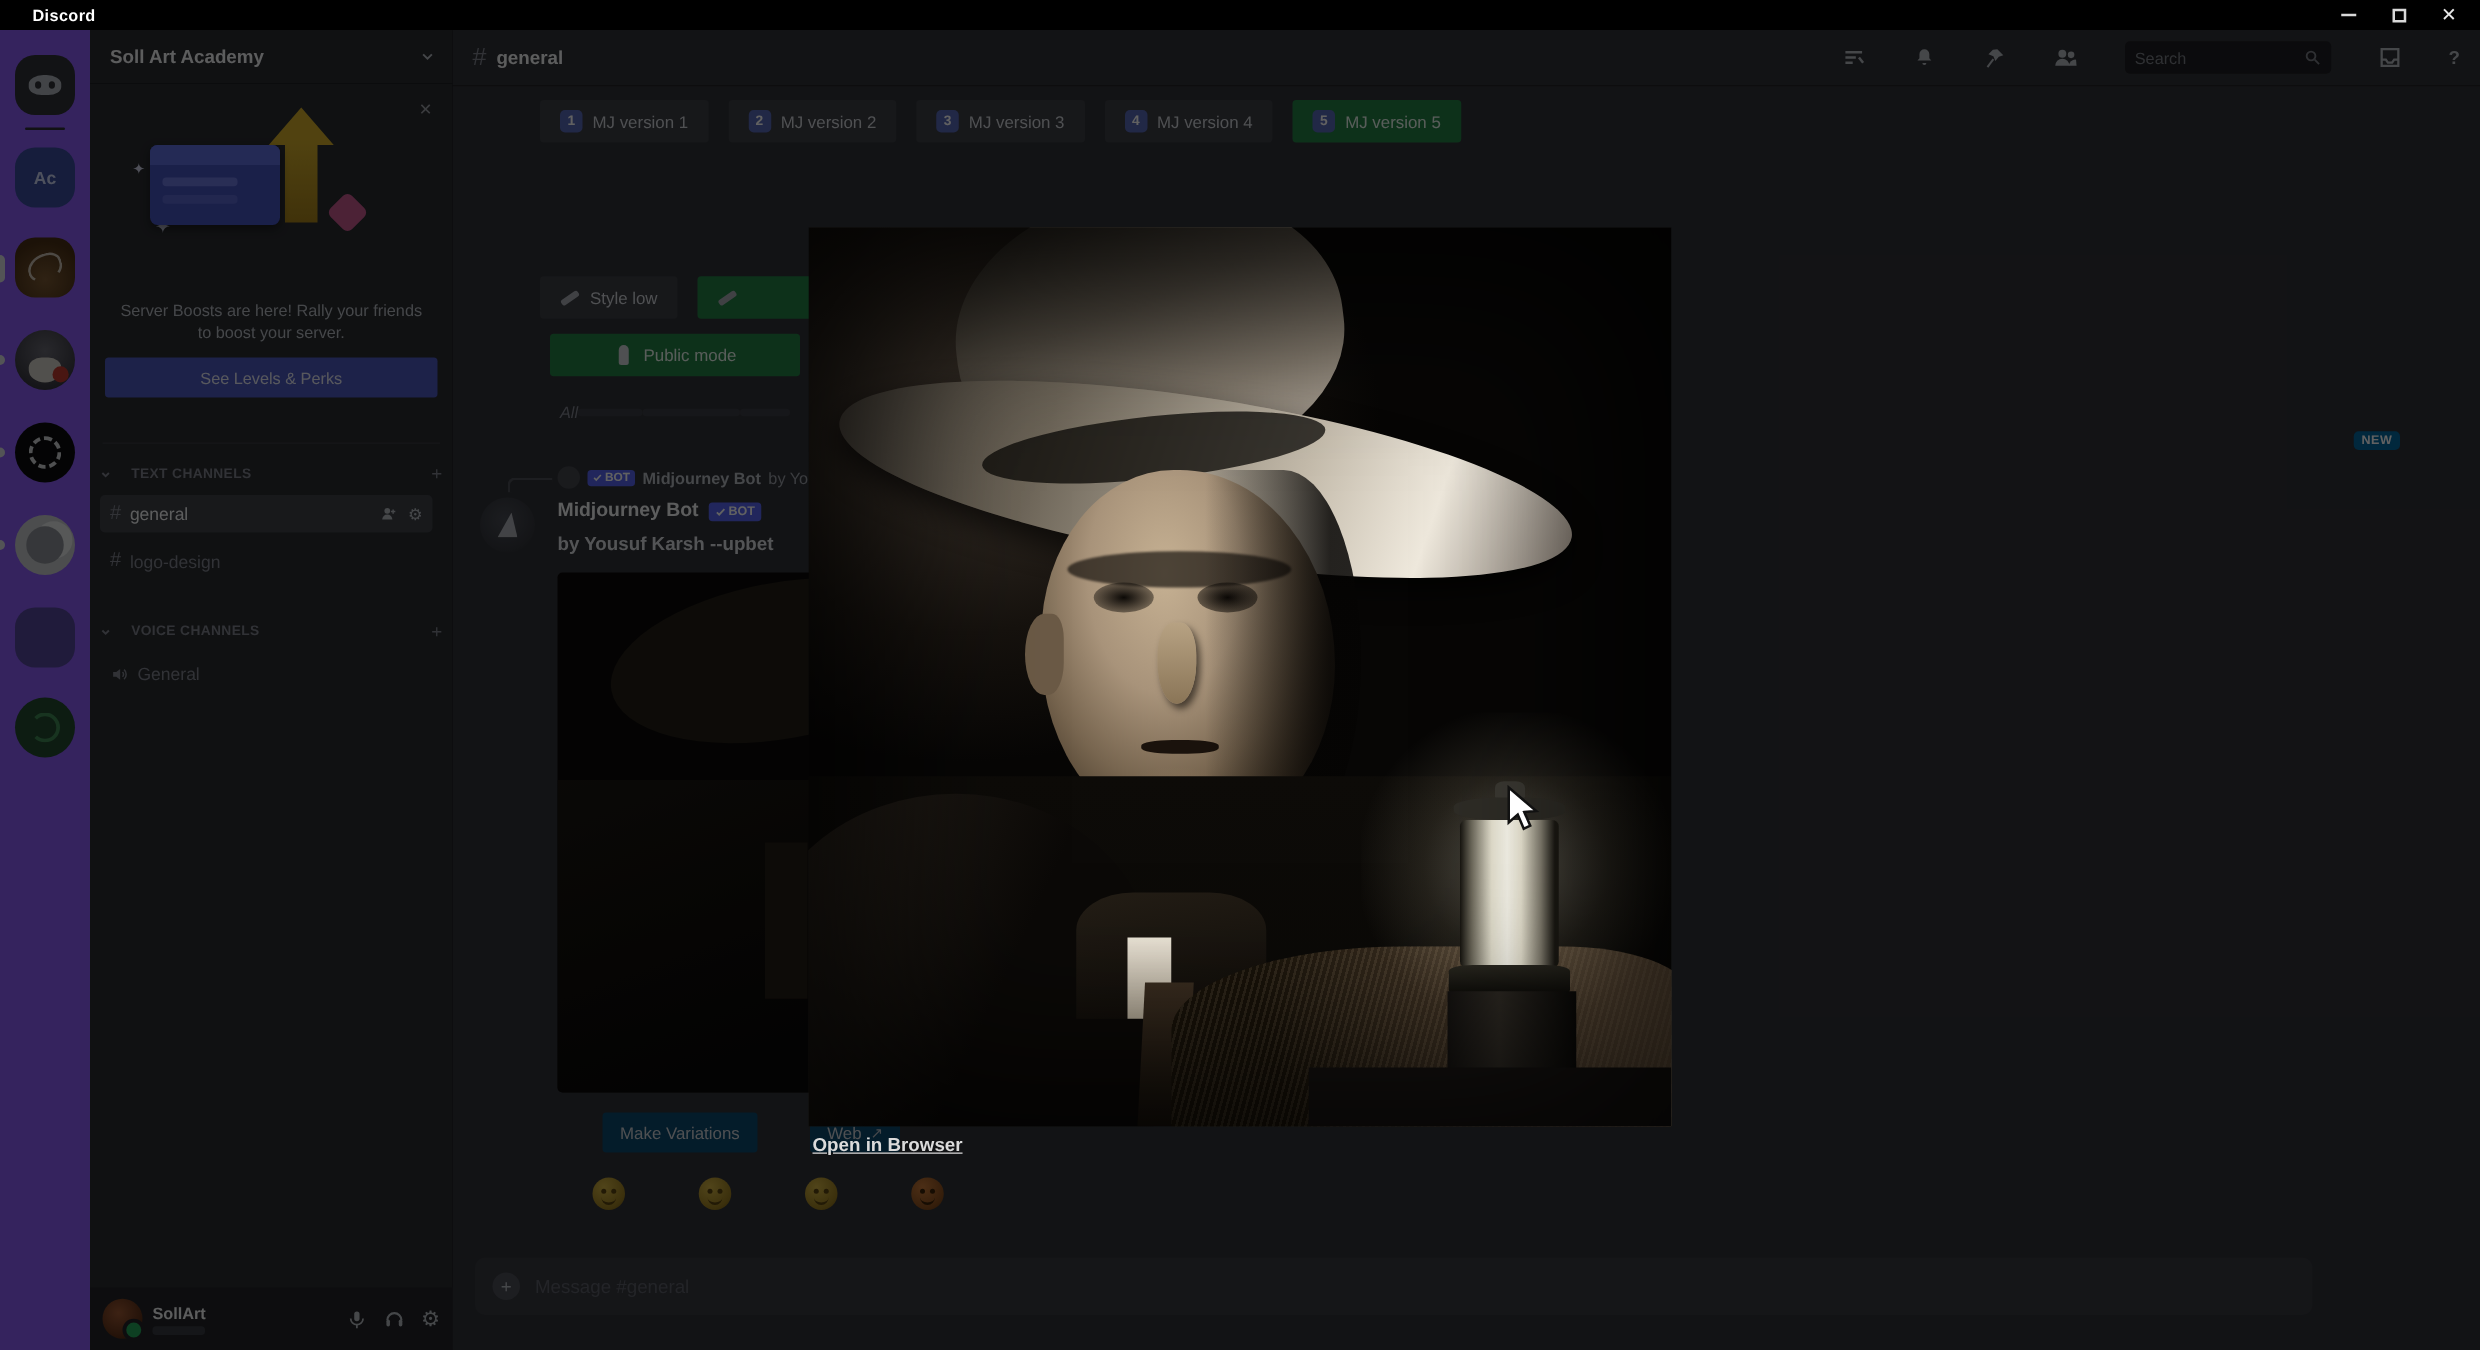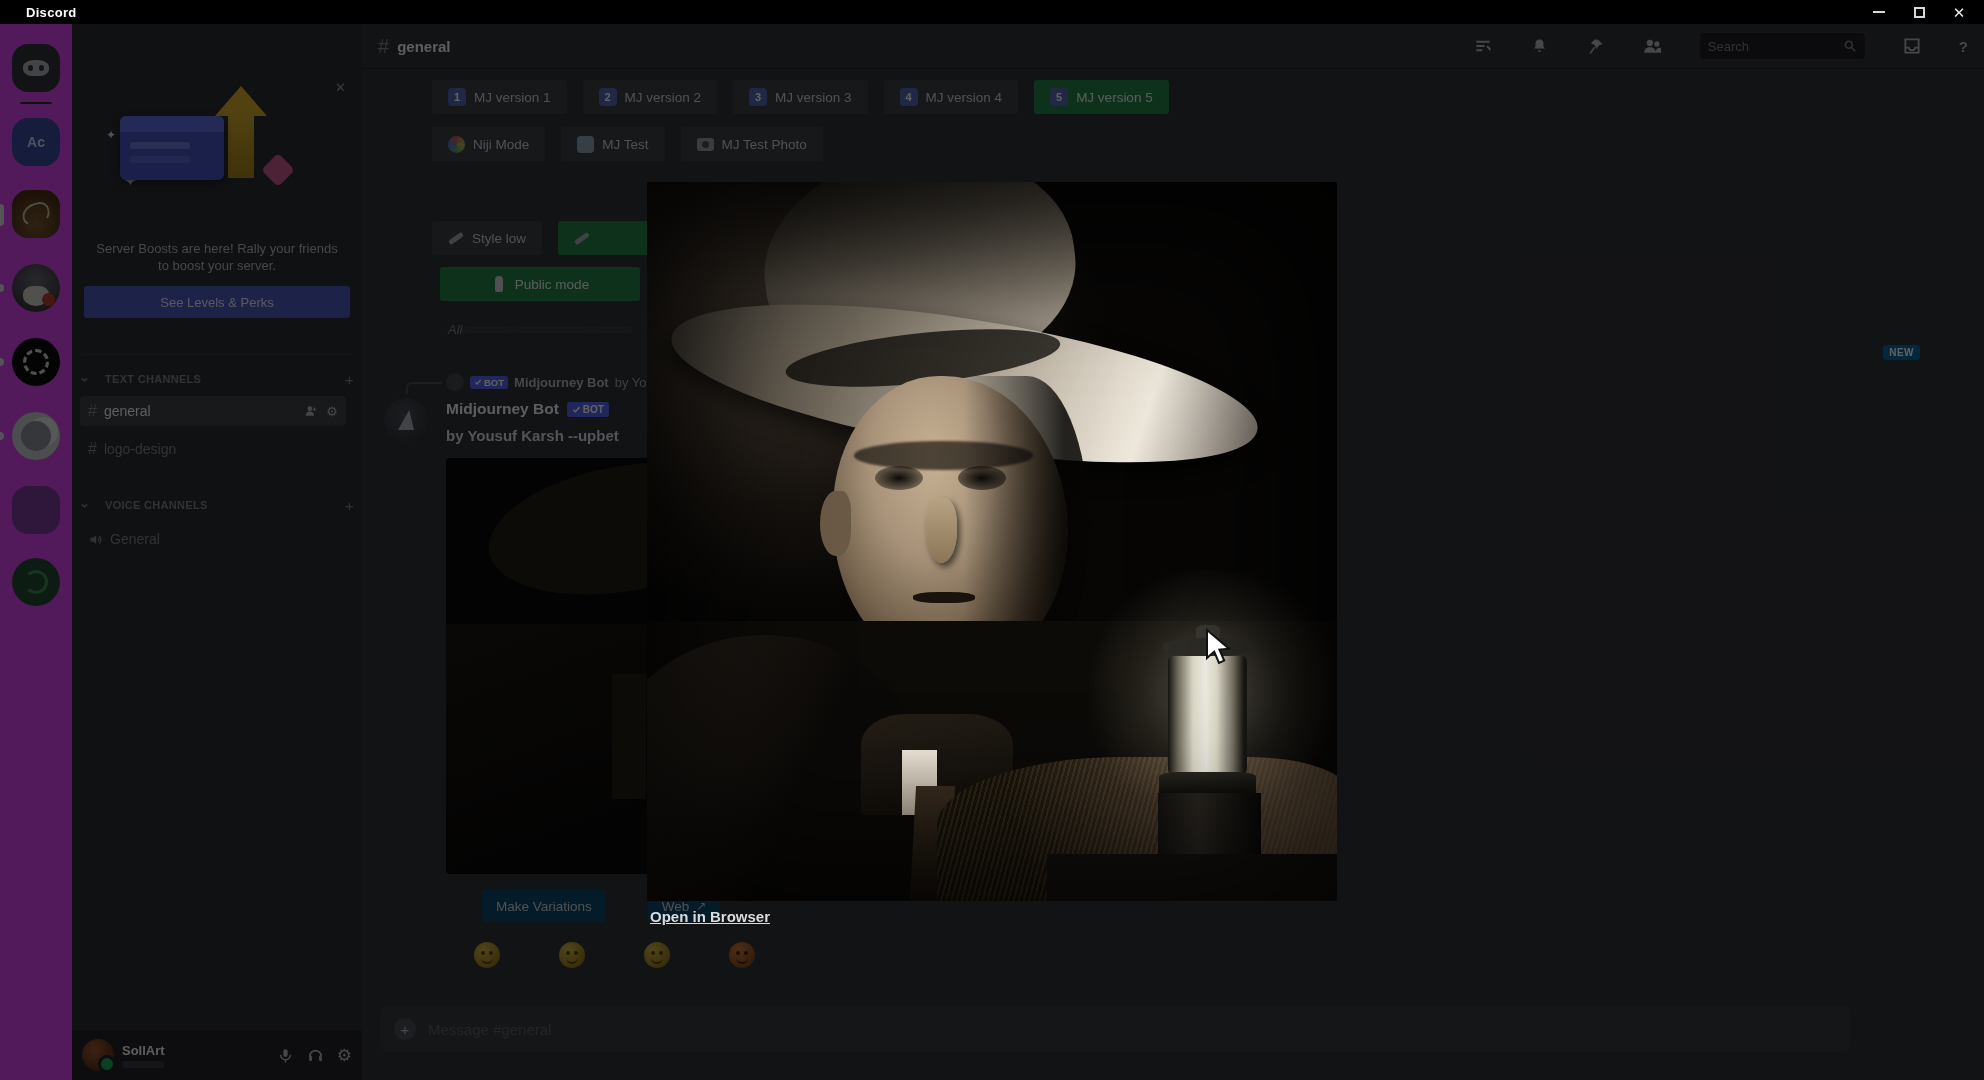--- a/index.html
+++ b/index.html
@@ -12,21 +12,21 @@
     display:flex; align-items:center; z-index:5; }
   .app-name { color:#fff; font-size:13px; font-weight:700; margin-left:26px; letter-spacing:.3px; }
   .win-controls { margin-left:auto; display:flex; align-items:center; gap:26px; margin-right:18px; }
   .win-btn { width:14px; height:14px; display:flex; align-items:center; justify-content:center; color:#d8d8d8; }
   .win-min { width:12px; height:2px; background:#d8d8d8; }
   .win-max { width:11px; height:11px; border:2px solid #d8d8d8; }
   .win-close { font-size:15px; line-height:1; color:#e8e8e8; }
 
   
   .body { position:absolute; top:24px; left:0; right:0; bottom:0; display:flex; }
-  .rail { width:72px; background:#d946ef; position:relative; flex:none; }
+  .rail { width:72px; background:#8b5cf6; position:relative; flex:none; }
   .sidebar { width:290px; background:#2b2d31; position:relative; flex:none; }
   .main { flex:1; background:#313338; position:relative; overflow:hidden; }
 
   
   .rail-item { position:absolute; left:12px; width:48px; height:48px; border-radius:16px;
     display:flex; align-items:center; justify-content:center; overflow:hidden; }
   .pip { position:absolute; left:0; width:4px; background:#dbdee1; border-radius:0 4px 4px 0; }
   .rail-sep { position:absolute; left:20px; top:78px; width:32px; height:2px; background:#2f3136; border-radius:1px; }
   .srv-discord { top:20px; background:#313338; }
   .d-face { width:26px; height:16px; background:#aeb4bc; border-radius:45% 45% 40% 40%; position:relative; }
@@ -261,20 +261,26 @@
       <div class="rail-item srv-moon">
         <span class="moon-crescent"></span>
       </div>
       <div class="rail-item srv-dim"></div>
       <div class="rail-item srv-green">
         <span class="green-swirl"></span>
       </div>
     </nav>
 
     <aside class="sidebar">
+      <div class="guild-header">
+        <span class="guild-name">Soll Art Academy</span>
+        <svg class="ic" width="12" height="12" viewBox="0 0 24 24" fill="none" stroke="#b5bac1" stroke-width="3">
+            <path d="M5 9l7 7 7-7"></path>
+          </svg>
+      </div>
 
       <div class="boost">
         <div class="boost-art">
           <span class="boost-close">✕</span>
           <span class="b-spark s1">✦</span>
           <span class="b-spark s2">✦</span>
           <div class="b-arrow-head"></div>
           <div class="b-arrow-shaft"></div>
           <div class="b-card"></div>
           <div class="b-gem"></div>
@@ -395,34 +401,20 @@
             <span class="keycap">3</span>
             <span>MJ version 3</span>
           </button>
         <button class="mj-btn">
             <span class="keycap">4</span>
             <span>MJ version 4</span>
           </button>
         <button class="mj-btn green">
             <span class="keycap">5</span>
             <span>MJ version 5</span>
-          </button>
-      </div>
-      <div class="btn-row" style="top:103px; left:70px;">
-        <button class="mj-btn">
-            <span class="em em-rainbow"></span>
-            <span>Niji Mode</span>
-          </button>
-        <button class="mj-btn">
-            <span class="em em-robot"></span>
-            <span>MJ Test</span>
-          </button>
-        <button class="mj-btn">
-            <span class="em em-camera"></span>
-            <span>MJ Test Photo</span>
           </button>
       </div>
       <div class="btn-row" style="top:197px; left:70px;">
         <button class="mj-btn">
             <span class="em em-brush"></span>
             <span>Style low</span>
           </button>
         <button class="mj-btn green" style="width:150px;">
             <span class="em em-brush"></span>
           </button>

